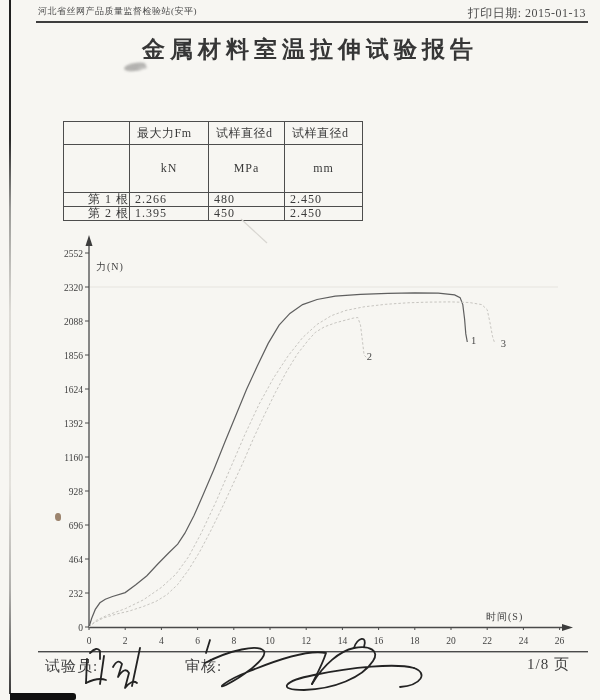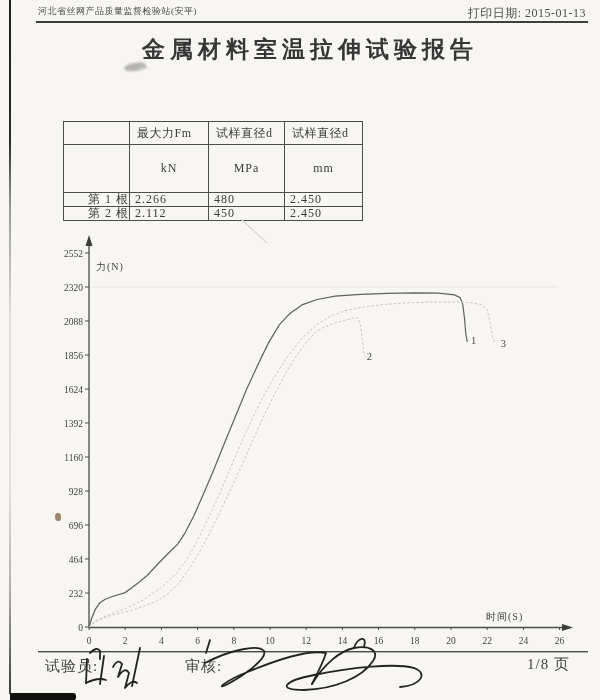--- a/index.html
+++ b/index.html
@@ -72,21 +72,21 @@
       <td>mm</td>
     </tr>
     <tr>
       <td class="rowlab">第 1 根</td>
       <td>2.266</td>
       <td>480</td>
       <td>2.450</td>
     </tr>
     <tr>
       <td class="rowlab">第 2 根</td>
-      <td>2.112</td>
+      <td>1.395</td>
       <td>450</td>
       <td>2.450</td>
     </tr>
   </tbody>
     </table>
 
   <svg id="chart" viewBox="20 215 570 435">
 
     <line x1="241" y1="219" x2="267" y2="243" stroke="#d8d6d1" stroke-width="1.2"></line>
     <line x1="90" y1="287" x2="558" y2="287" stroke="#e6e4df" stroke-width="1"></line>

